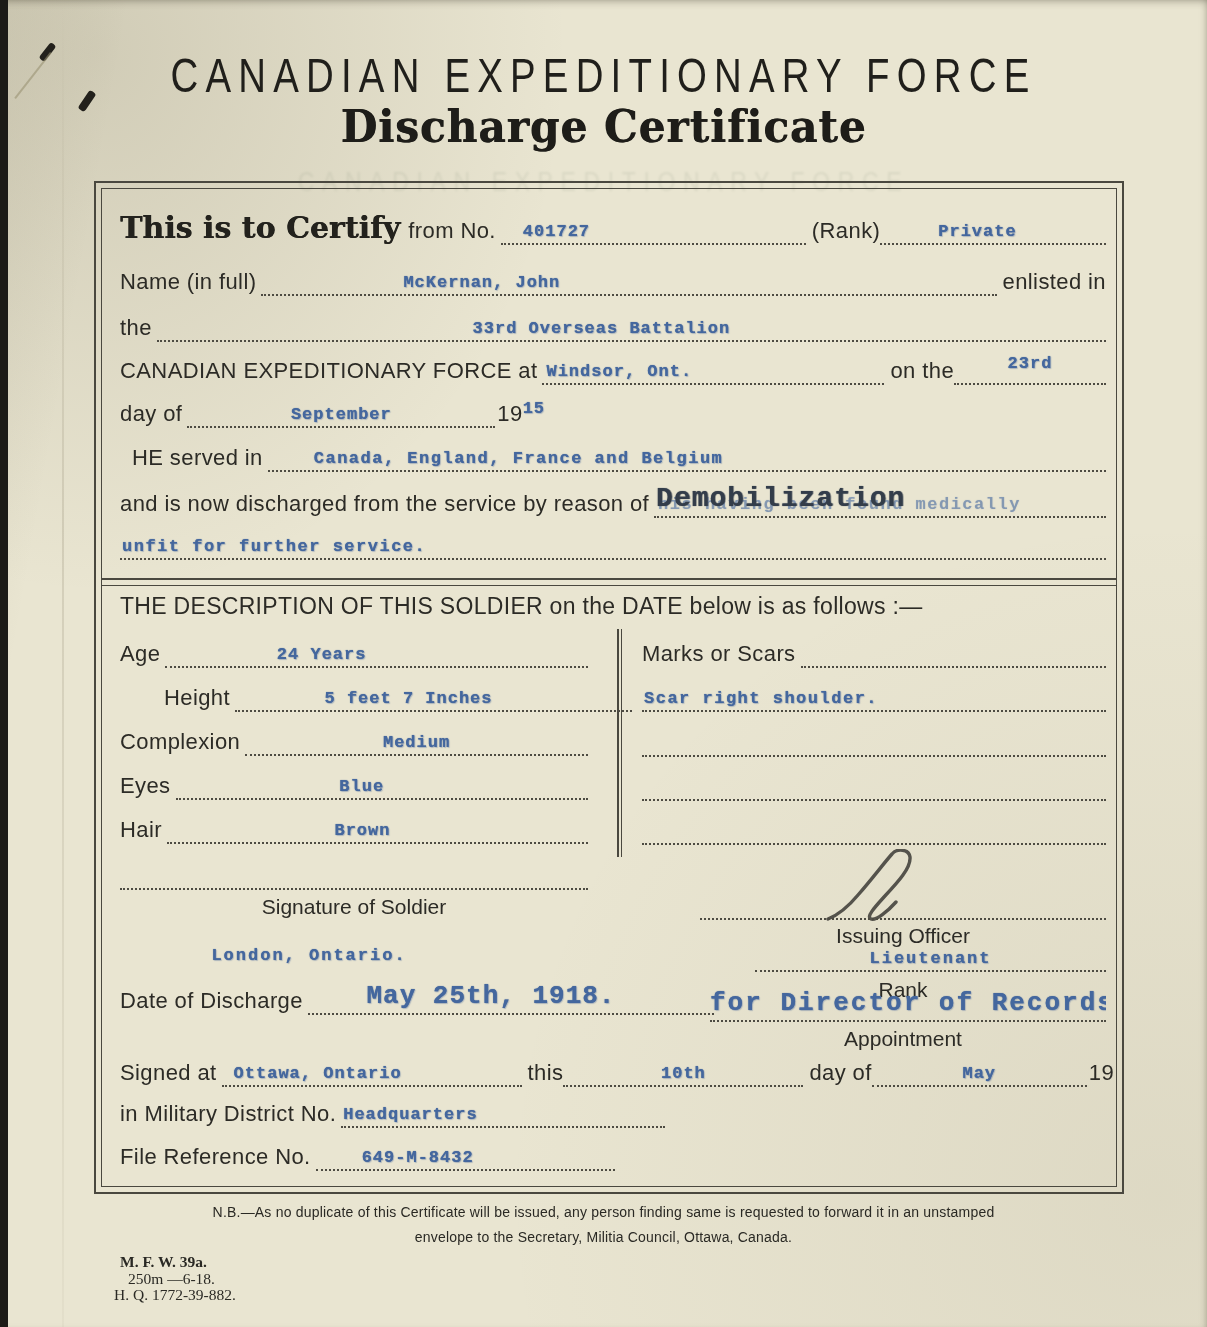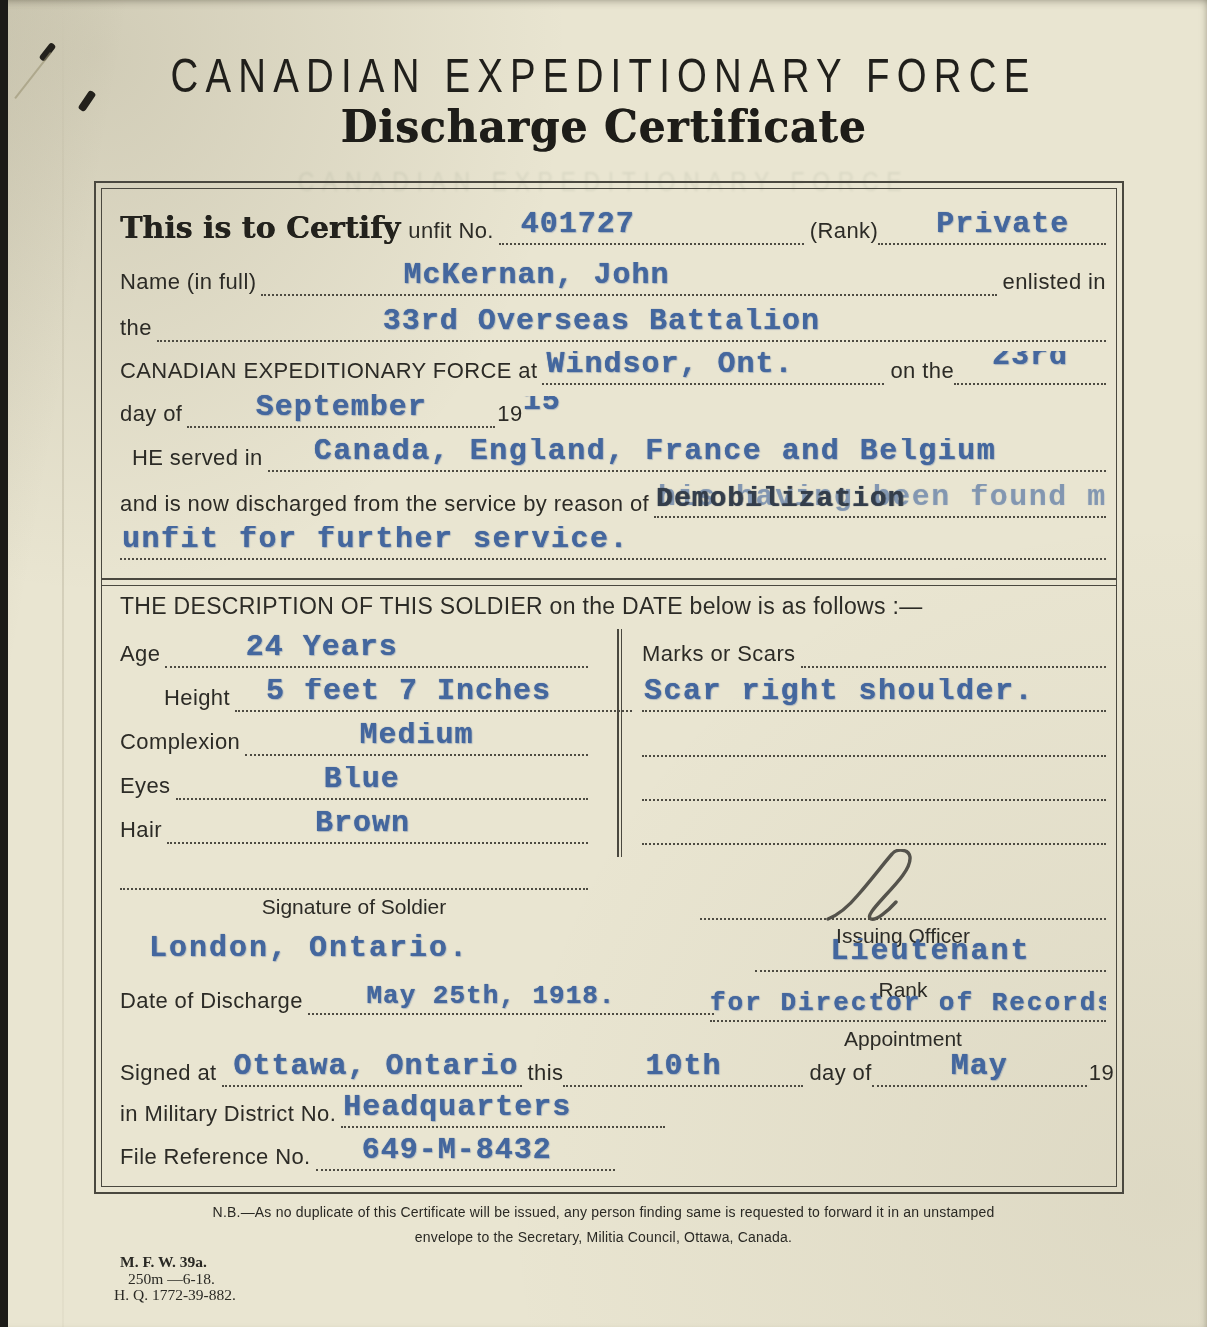--- a/index.html
+++ b/index.html
@@ -35,21 +35,21 @@
 
   .line{position:absolute;display:flex;align-items:flex-end;height:36px;}
   .lbl{font-size:22px;white-space:nowrap;padding:0 5px 1px 0;letter-spacing:.4px;color:#2c2b26;}
   .lbl.after{padding:0 0 1px 6px;}
   .lead{font-family:"DejaVu Serif", serif;font-weight:800;font-size:30px;letter-spacing:0;
     padding:0 8px 0 0;white-space:nowrap;color:#23221d;text-shadow:.5px 0 0 #23221d;}
   .fill{flex:1;position:relative;height:32px;border-bottom:2px dotted #4d4b42;overflow:hidden;}
   .fill.w-fix{flex:none;}
   .nofill{flex:1;position:relative;height:32px;}
   .tv{position:absolute;left:0;right:0;bottom:2px;text-align:center;
-    font-family:"Liberation Mono", monospace;font-weight:700;font-size:30px;letter-spacing:1px;
+    font-family:"Liberation Mono", monospace;font-weight:700;font-size:17px;letter-spacing:1px;
     color:#44679e;white-space:nowrap;
     text-shadow:0 0 1px rgba(62,95,150,.9), 1px 1px 1px rgba(62,95,150,.28);}
   .tv.left{text-align:left;}
   .tv.raise{bottom:10px;}
   .tv.under{color:rgba(106,132,170,.62);text-shadow:0 0 1px rgba(106,132,170,.5);}
   .tv.over{color:#333d4a;text-shadow:0 0 1px rgba(45,55,70,.85), 1px 0 0 rgba(45,55,70,.4);}
 
   .hdiv{position:absolute;left:0;right:0;height:5px;border-top:2px solid #4a483f;border-bottom:1px solid #4a483f;}
   .vdiv{position:absolute;width:5px;border-left:2px solid #4a483f;border-right:1px solid #4a483f;box-sizing:border-box;}
   .sec-header{position:absolute;font-size:23px;letter-spacing:.3px;white-space:nowrap;color:#2c2b26;}
@@ -71,21 +71,21 @@
 
   <div class="doc-title">CANADIAN EXPEDITIONARY FORCE</div>
   <div class="doc-subtitle">Discharge Certificate</div>
   <div class="ghost">CANADIAN EXPEDITIONARY FORCE</div>
 
   <div class="cert-outer">
   <div class="cert-inner">
 
     <div class="line" style="top:20px;left:18px;right:10px;">
       <span class="lead">This is to Certify</span>
-      <span class="lbl">unfit No.</span>
+      <span class="lbl">from No.</span>
       <span class="fill w-fix" style="width:305px;">
         <span class="tv left" style="left:22px;">401727</span>
       </span>
       <span class="lbl after">(Rank)</span>
       <span class="fill">
         <span class="tv left" style="left:58px;">Private</span>
       </span>
     </div>
 
     <div class="line" style="top:71px;left:18px;right:10px;">

